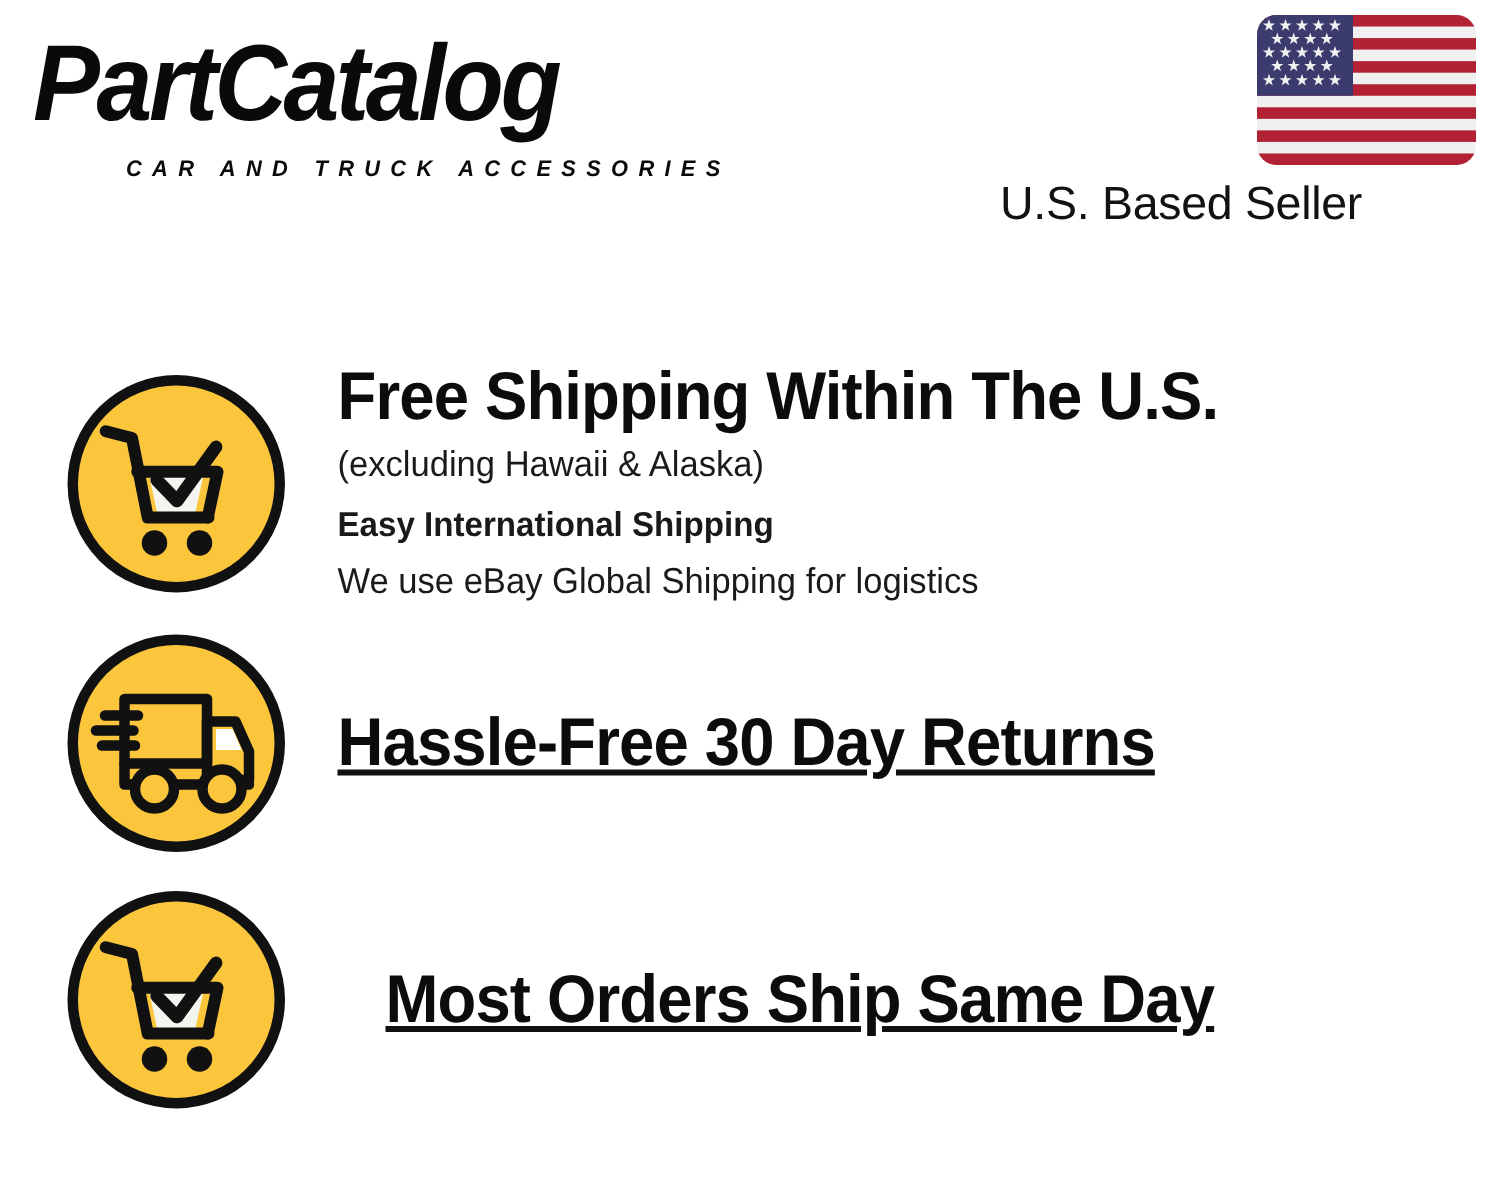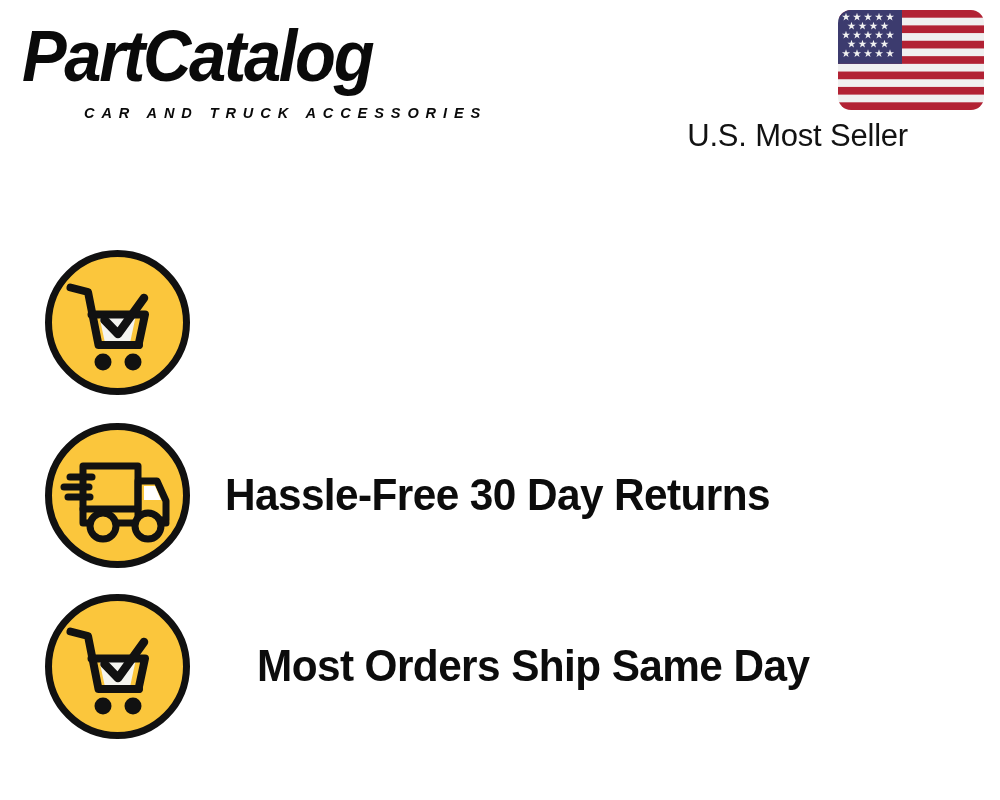--- a/index.html
+++ b/index.html
@@ -138,20 +138,21 @@
     font-size: 23px;
     line-height: 38px;
   }
 
   
   #feature-row-1 .feature-text,
   #feature-row-2 .feature-text {
     display: flex;
     align-items: center;
     min-height: 147px;
+    text-decoration: underline;
   }
 </style>
 </head>
 <body>
 
 <div id="header">
 
   <div id="brand-logo">
     <div id="brand-wordmark">PartCatalog</div>
     <div id="brand-tagline">CAR AND TRUCK ACCESSORIES</div>
@@ -199,35 +200,41 @@
           <use href="#starShape" x="8" y="43.5"></use>
           <use href="#starShape" x="19" y="43.5"></use>
           <use href="#starShape" x="30" y="43.5"></use>
           <use href="#starShape" x="41" y="43.5"></use>
           <use href="#starShape" x="52" y="43.5"></use>
         </g>
       </g>
     </svg>
   </div>
 
-  <div id="seller-badge-text">U.S. Most Seller</div>
+  <div id="seller-badge-text">U.S. Based Seller</div>
 </div>
 
 <div class="feature-row" id="feature-row-0">
   <div class="feature-icon">
     <svg viewBox="0 0 147 147" xmlns="http://www.w3.org/2000/svg">
       <circle cx="73.5" cy="73.5" r="69" fill="#FBC63C" stroke="#111111" stroke-width="7"></circle>
       <path d="M55 66 L92 66 L86 94 L61 94 Z" fill="#F5F5F0"></path>
       <path d="M26.5 38.5 L44 43 L54.5 96 L95 96" fill="none" stroke="#111111" stroke-width="8" stroke-linecap="round" stroke-linejoin="round"></path>
       <path d="M47.5 65.5 L101 65.5 L94.5 96" fill="none" stroke="#111111" stroke-width="8" stroke-linecap="round" stroke-linejoin="round"></path>
       <circle cx="59" cy="113" r="8.5" fill="#111111"></circle>
       <circle cx="89" cy="113" r="8.5" fill="#111111"></circle>
       <path d="M60.5 71 L74 85 L100 49" fill="none" stroke="#111111" stroke-width="8.5" stroke-linecap="round" stroke-linejoin="round"></path>
     </svg>
   </div>
+  <div class="feature-text">
+    <div class="feature-headline">Free Shipping Within The U.S.</div>
+    <div class="feature-subline">(excluding Hawaii &amp; Alaska)</div>
+    <div class="feature-subline strong">Easy International Shipping</div>
+    <div class="feature-subline">We use eBay Global Shipping for logistics</div>
+  </div>
 </div>
 
 <div class="feature-row" id="feature-row-1">
   <div class="feature-icon">
     <svg viewBox="0 0 147 147" xmlns="http://www.w3.org/2000/svg">
       <circle cx="73.5" cy="73.5" r="69" fill="#FBC63C" stroke="#111111" stroke-width="7"></circle>
 
       <line x1="26" y1="55" x2="48" y2="55" stroke="#111111" stroke-width="7" stroke-linecap="round"></line>
       <line x1="20" y1="65" x2="45" y2="65" stroke="#111111" stroke-width="7" stroke-linecap="round"></line>
       <line x1="24" y1="75" x2="46" y2="75" stroke="#111111" stroke-width="7" stroke-linecap="round"></line>

